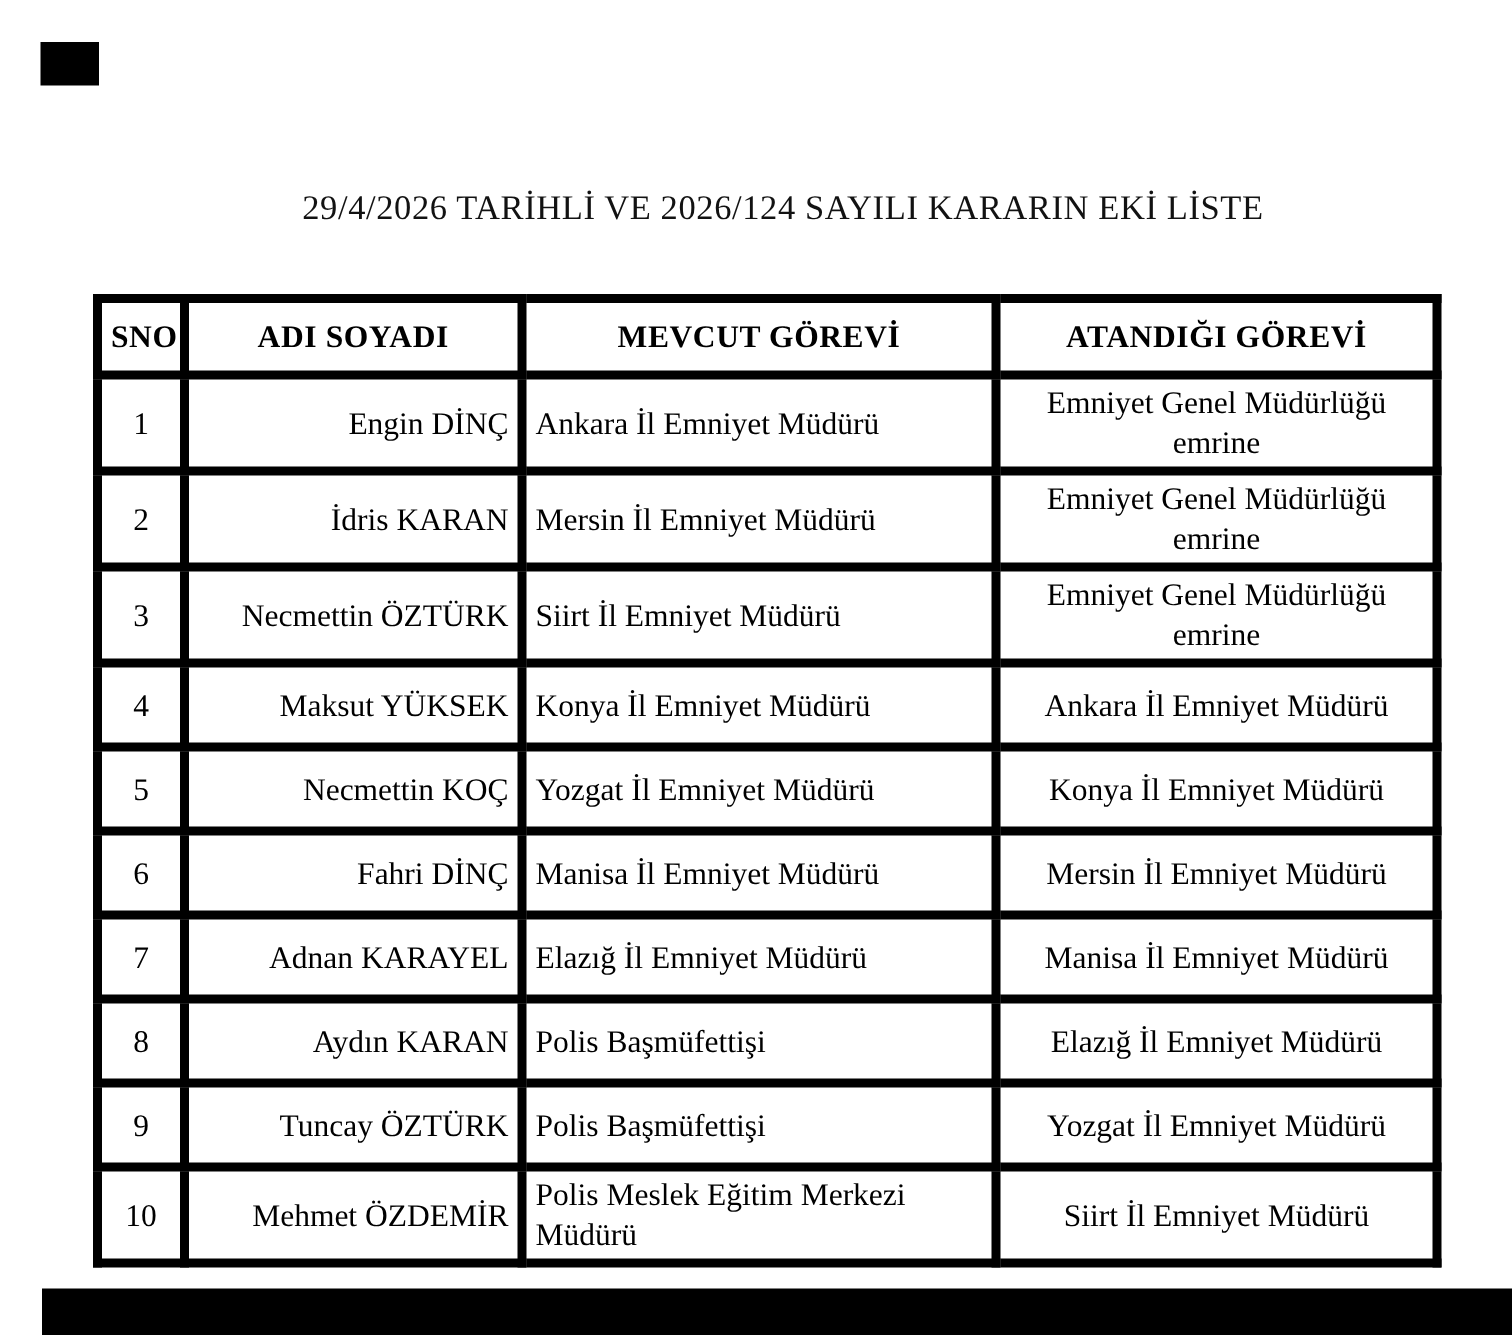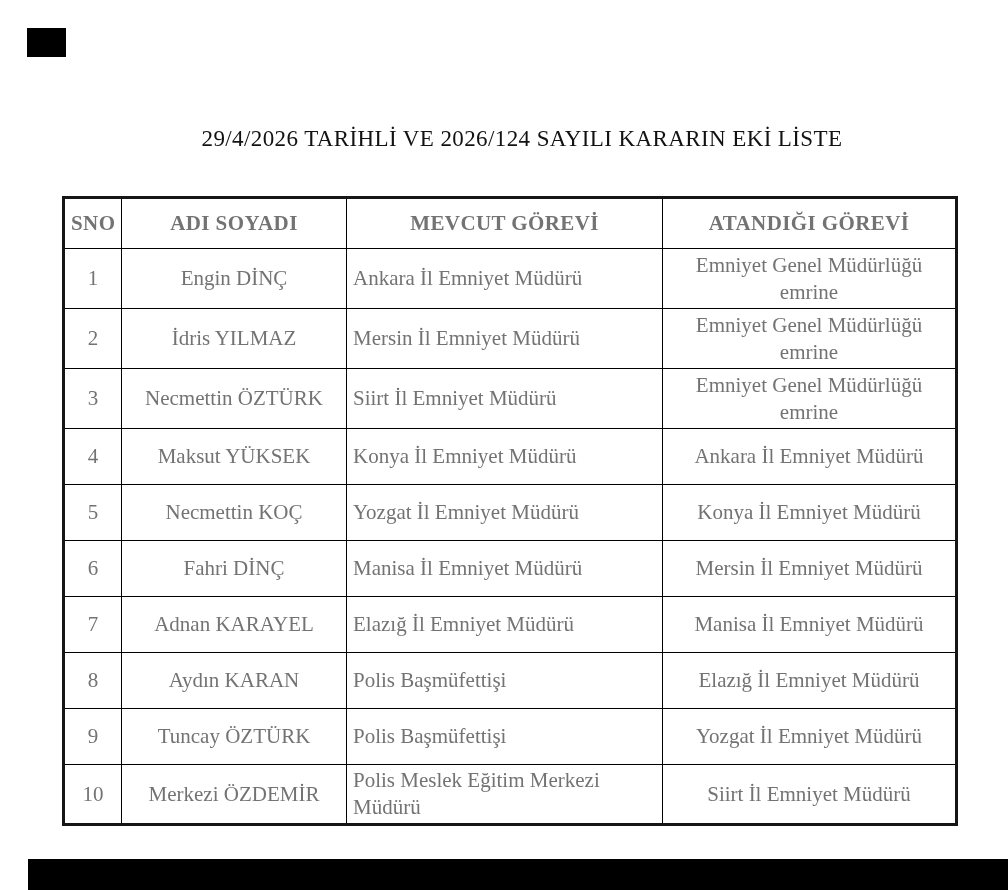--- a/index.html
+++ b/index.html
@@ -33,39 +33,39 @@
     position: absolute;
     left: 62px;
     top: 196px;
     width: 893px;
     border-collapse: collapse;
     table-layout: fixed;
     border: 3px solid #161616;
   }
   table.decision-table th,
   table.decision-table td {
-    border: 1px solid #000000;
+    border: 6px solid #000000;
     font-size: 21px;
     line-height: 27px;
     vertical-align: middle;
     padding: 2px 6px;
     overflow: hidden;
-    color: #737373;
+    color: #000000;
   }
   table.decision-table th {
     font-weight: 700;
     text-align: center;
     letter-spacing: 0.4px;
     font-size: 21px;
   }
   tr.header-row { height: 51px; }
   tr.h60 { height: 60px; }
   tr.h56 { height: 56px; }
   td.c-sno { text-align: center; }
-  td.c-name { text-align: center; padding-left: 13px; }
+  td.c-name { text-align: right; padding-left: 13px; }
   td.c-current { text-align: left; padding-left: 9px; }
   td.c-assigned { text-align: center; padding-left: 9px; }
   .scan-artifact {
     position: absolute;
     background: #000000;
   }
   .scan-artifact.top-left {
     left: 27px;
     top: 28px;
     width: 39px;
@@ -104,21 +104,21 @@
     </thead>
     <tbody>
       <tr class="h60">
         <td class="c-sno">1</td>
         <td class="c-name">Engin DİNÇ</td>
         <td class="c-current">Ankara İl Emniyet Müdürü</td>
         <td class="c-assigned">Emniyet Genel Müdürlüğü emrine</td>
       </tr>
       <tr class="h60">
         <td class="c-sno">2</td>
-        <td class="c-name">İdris YILMAZ</td>
+        <td class="c-name">İdris KARAN</td>
         <td class="c-current">Mersin İl Emniyet Müdürü</td>
         <td class="c-assigned">Emniyet Genel Müdürlüğü emrine</td>
       </tr>
       <tr class="h60">
         <td class="c-sno">3</td>
         <td class="c-name">Necmettin ÖZTÜRK</td>
         <td class="c-current">Siirt İl Emniyet Müdürü</td>
         <td class="c-assigned">Emniyet Genel Müdürlüğü emrine</td>
       </tr>
       <tr class="h56">
@@ -152,21 +152,21 @@
         <td class="c-assigned">Elazığ İl Emniyet Müdürü</td>
       </tr>
       <tr class="h56">
         <td class="c-sno">9</td>
         <td class="c-name">Tuncay ÖZTÜRK</td>
         <td class="c-current">Polis Başmüfettişi</td>
         <td class="c-assigned">Yozgat İl Emniyet Müdürü</td>
       </tr>
       <tr class="h60">
         <td class="c-sno">10</td>
-        <td class="c-name">Merkezi ÖZDEMİR</td>
+        <td class="c-name">Mehmet ÖZDEMİR</td>
         <td class="c-current">Polis Meslek Eğitim Merkezi Müdürü</td>
         <td class="c-assigned">Siirt İl Emniyet Müdürü</td>
       </tr>
     </tbody>
   </table>
 
   <div class="scan-artifact bottom"></div>
 
 </div>
 

